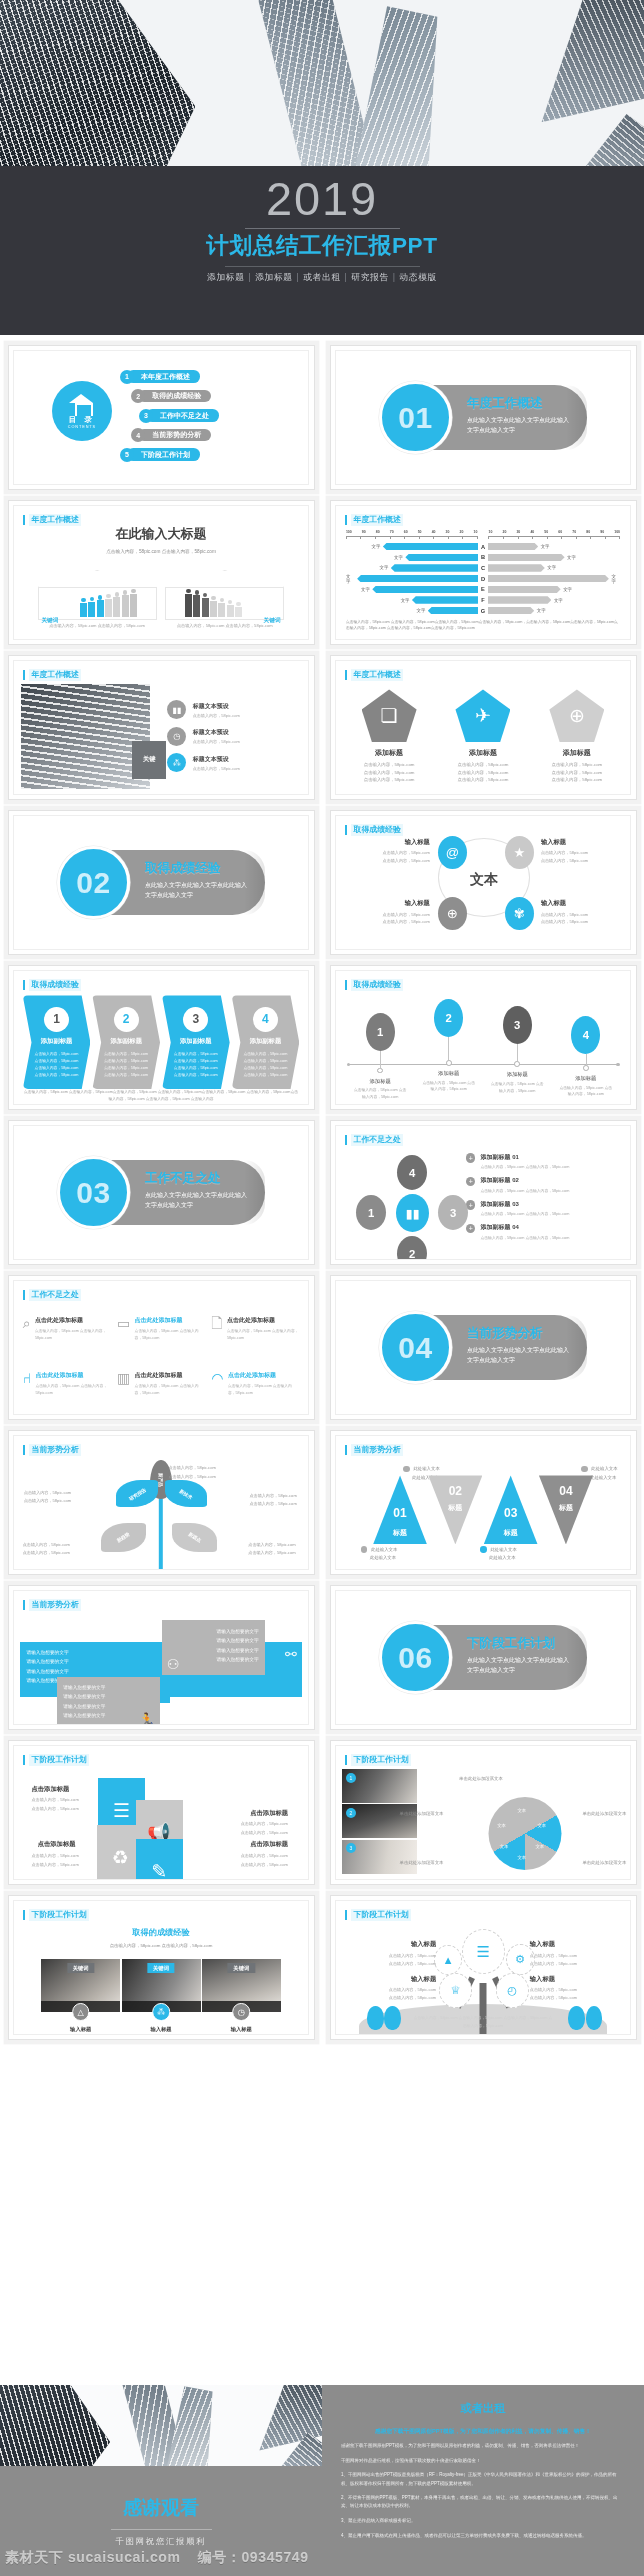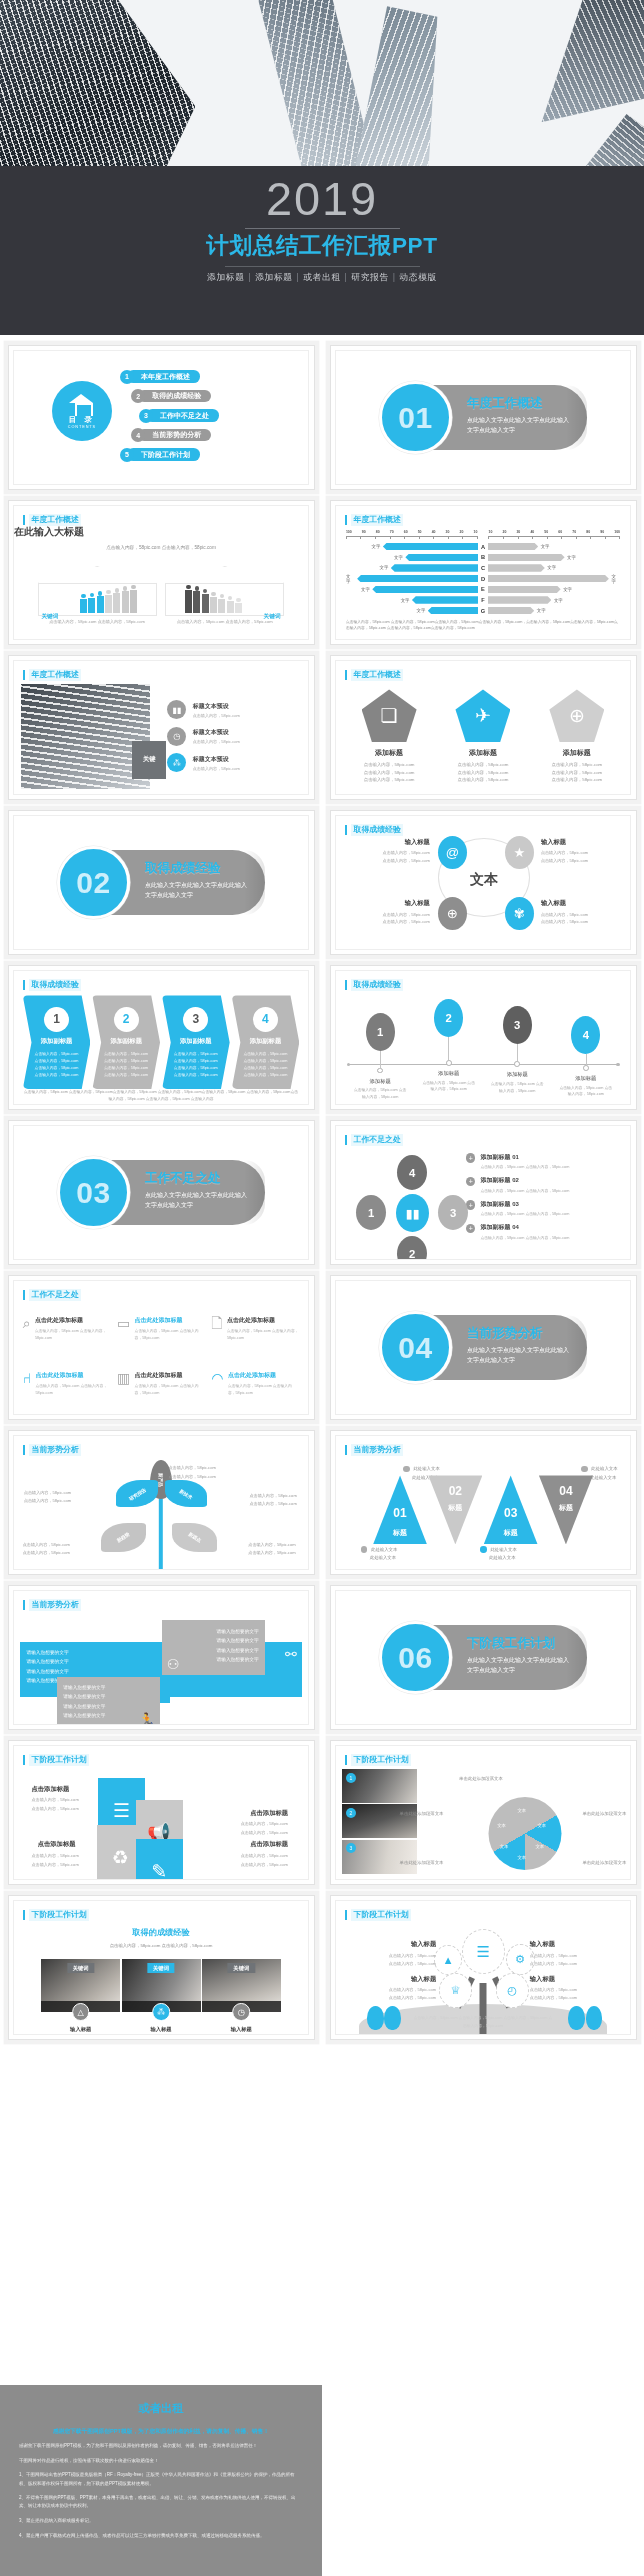--- a/index.html
+++ b/index.html
@@ -122,21 +122,21 @@
   .toc-list { position:absolute; left:106px; top:16.4px; right:7.5px; }
   .toc-row { display:flex; align-items:center; height:17.6px; margin-bottom:1.9px; }
   .toc-badge { width:14px; height:14px; border-radius:50%; display:flex;align-items:center;justify-content:center;
     font-size:7px;font-weight:bold;color:#fff; flex:none; z-index:2; }
   .toc-pill { height:12.6px; margin-left:-7px; padding:0 10px 0 14px; display:flex; align-items:center;
     border-radius:6.3px; font-size:7px; font-weight:bold; color:#fff; }
   .blue .toc-badge{ background:#2bb8e8; } .blue .toc-pill{ background:#2bb8e8; }
   .gray .toc-badge{ background:#9a9a9a; } .gray .toc-pill{ background:#9a9a9a; }
 
   
-  .ctr-title { text-align:left; font-size:10px; font-weight:bold; color:#444; margin-top:19px; }
+  .ctr-title { text-align:center; font-size:13px; font-weight:bold; color:#444; margin-top:19px; }
   .ctr-sub { text-align:center; font-size:4.7px; color:#8c8c8c; margin-top:4.4px; }
   .people-wrap{ display:flex; justify-content:center; gap:8.8px; margin-top:16.4px; }
   .people-box{ position:relative; width:119px; }
   .people-roof{ height:16.4px; border-top:0.6px solid #dcdcdc; border-left:0.6px solid #dcdcdc; border-right:0.6px solid #dcdcdc;
     clip-path:polygon(0 100%, 50% 0, 100% 100%); }
   .people-row{ display:flex; align-items:flex-end; justify-content:center; gap:1.3px; border:0.6px solid #e6e6e6; padding:2.5px 2.5px 1.9px; height:33px; }
   .kw{ position:absolute; bottom:3.8px; font-size:5.7px; font-weight:bold; color:#2bb8e8; }
   .kw.l{ left:3.8px; } .kw.r{ right:3.8px; }
   .fig{ width:7px; position:relative; }
   .fig i{ display:block; width:4.4px; height:4.4px; border-radius:50%; margin:0 auto 0.6px; }
@@ -1423,20 +1423,39 @@
           <div class="pk-fd" style="position:absolute;left:50%;transform:translateX(-50%);bottom:3.8px;text-align:center;color:#cfcfcf;">点击输入内容，58pic.com 点击输入内容，58pic.com 点击输入内容，58pic.com 点击输入内容，58pic.com</div>
         </div>
       </div>
         </div>
     </div>
 
   </div>
 
   <div class="close-row">
 
+    <div class="thanks">
+      <div class="thanks-photo">
+        <div class="tb1"></div>
+        <div class="tb2"></div>
+        <div class="tb3"></div>
+        <div class="tb4"></div>
+        <div class="tb5"></div>
+      </div>
+      <div class="thanks-band">
+        <div class="thanks-t">感谢观看</div>
+        <div class="thanks-rule"></div>
+        <div class="thanks-s">千图网祝您汇报顺利</div>
+      </div>
+      <div class="wm">
+        <span>素材天下 sucaisucai.com</span>
+        <span class="sep"></span>
+        <span>编号：09345749</span>
+      </div>
+    </div>
 
     <div class="copy">
       <div class="copy-h">或者出租</div>
       <div class="copy-sub">感谢您下载千图网原创PPT模版，为了您和原创作者的利益，请勿复制、传播、销售！</div>
       <div class="copy-p">感谢您下载千图网原创PPT模板，为了您和千图网以及原创作者的利益，请勿复制、传播、销售，否则将承担法律责任！</div>
       <div class="copy-p">千图网将对作品进行维权，按照传播下载次数的十倍进行索取赔偿金！</div>
       <div class="copy-p">1、千图网网站出售的PPT模版是免版税类（RF：Royalty-free）正版受《中华人民共和国著作法》和《世界版权公约》的保护，作品的所有权、版权和著作权归千图网所有，您下载的是PPT模版素材使用权。</div>
       <div class="copy-p">2、不得将千图网的PPT模版、PPT素材，本身用于再出售，或者出租、出借、转让、分销、发布或者作为礼物供他人使用，不得转授权、出卖、转让本协议或本协议中的权利。</div>
       <div class="copy-p">3、禁止把作品纳入商标或服务标记。</div>
       <div class="copy-p">4、禁止用户用下载格式在网上传播作品、或者作品可以让第三方单独付费或共享免费下载、或通过转移电话服务系统传播。</div>

